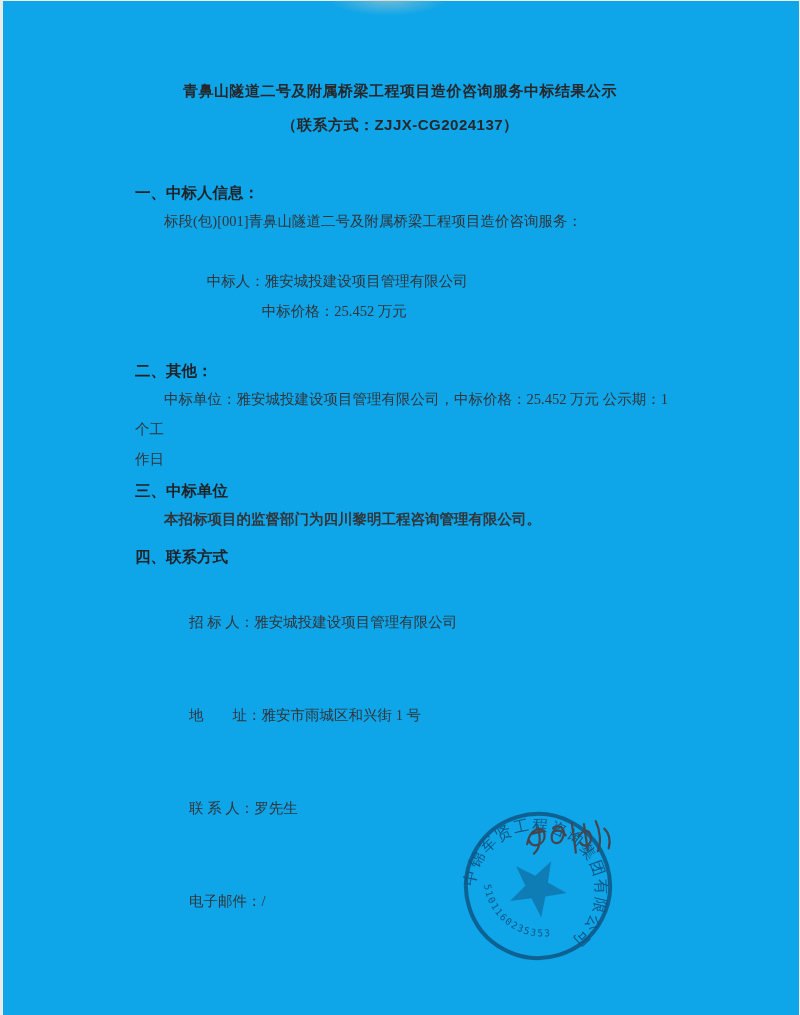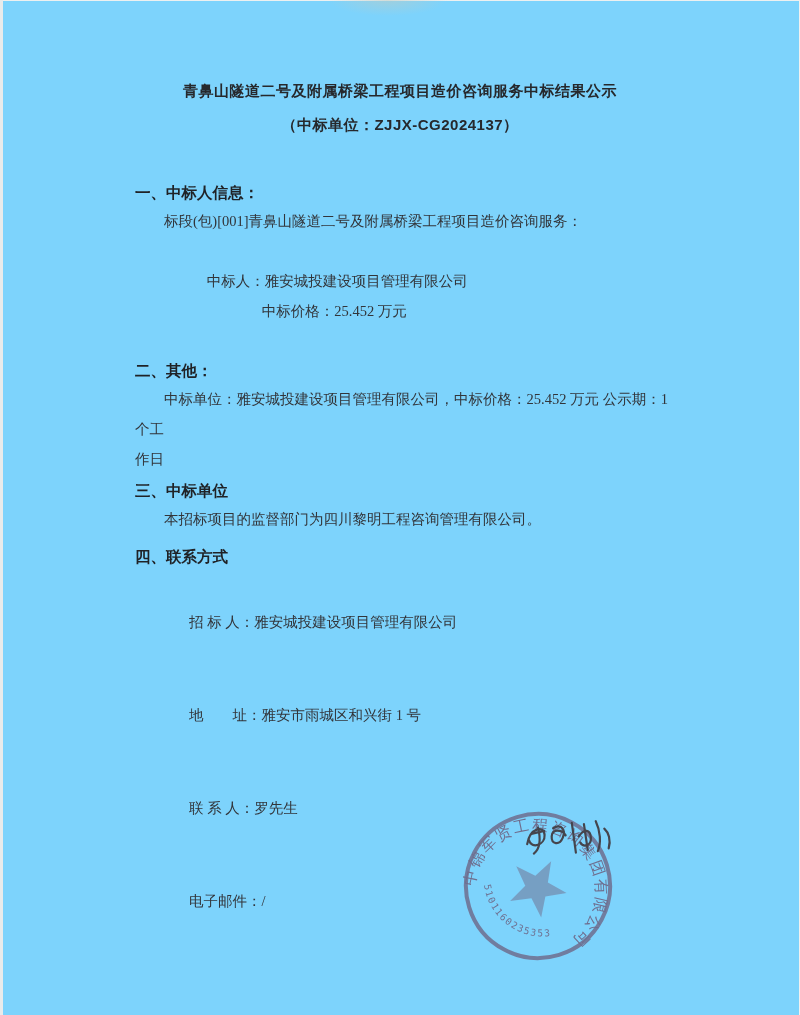--- a/index.html
+++ b/index.html
@@ -1,20 +1,20 @@
 <!DOCTYPE html>
 <html><head>
 <meta charset="utf-8">
 <style>
   html,body{margin:0;padding:0;background:#f4f5f5;}
   .page{
     position:relative;
     width:800px;height:1015px;
     margin:0 auto;
-    background:#7dd3fc;
+    background:#0ea5e9;
     overflow:hidden;
     box-shadow:inset 3px 0 0 #e9ebeb, inset 0 1px 0 #edf0f0, inset -1px 0 0 #f0f1f1;
     font-family:"Liberation Serif","DejaVu Serif",serif;
     color:#32353a;
   }
   .smudge{
     position:absolute;left:328px;top:0;width:120px;height:16px;
     background:radial-gradient(ellipse at 50% 0%, rgba(188,204,198,0.55), rgba(188,204,198,0) 70%);
   }
   .title{
@@ -37,21 +37,21 @@
     font-weight:bold;font-size:15.5px;color:#1f2226;
     line-height:26px;white-space:pre-wrap;
   }
   .h-winner{margin-top:42px;}
   .p-package{margin-top:4px;text-indent:2em;}
   .winner-line{padding-left:50px;}
   .winner-line .gap{margin-left:55px;}
   .h-other{margin-top:2px;}
   .p-other{margin-top:2px;text-indent:2em;}
   .h-supervision{margin-top:4px;}
-  .p-supervision{margin-top:2px;text-indent:2em;}
+  .p-supervision{margin-top:2px;text-indent:2em;font-weight:bold;}
   .h-contact{margin-top:10px;}
   .rows{margin-left:25px;}
   .rows.tenderer{margin-top:6px;}
   .row{line-height:31px;white-space:pre-wrap;}
   .row .lbl{white-space:pre-wrap;}
   .row .val{white-space:pre-wrap;}
   .stamp{
     position:absolute;left:458px;top:806px;
     mix-blend-mode:multiply;
   }
@@ -60,21 +60,21 @@
     transform:rotate(-4deg);
   }
 </style>
 </head>
 <body>
 
 <div class="page">
   <div class="smudge"></div>
 
   <h1 class="title">青鼻山隧道二号及附属桥梁工程项目造价咨询服务中标结果公示</h1>
-  <div class="subtitle">（中标单位：ZJJX-CG2024137）</div>
+  <div class="subtitle">（联系方式：ZJJX-CG2024137）</div>
 
   <div class="content">
 
     <div class="h h-winner">一、中标人信息：</div>
     <p class="p-package">标段(包)[001]青鼻山隧道二号及附属桥梁工程项目造价咨询服务：</p>
     <p class="winner-line">
       <span>中标人：雅安城投建设项目管理有限公司</span>
       <span class="gap">中标价格：25.452 万元</span>
     </p>
 

